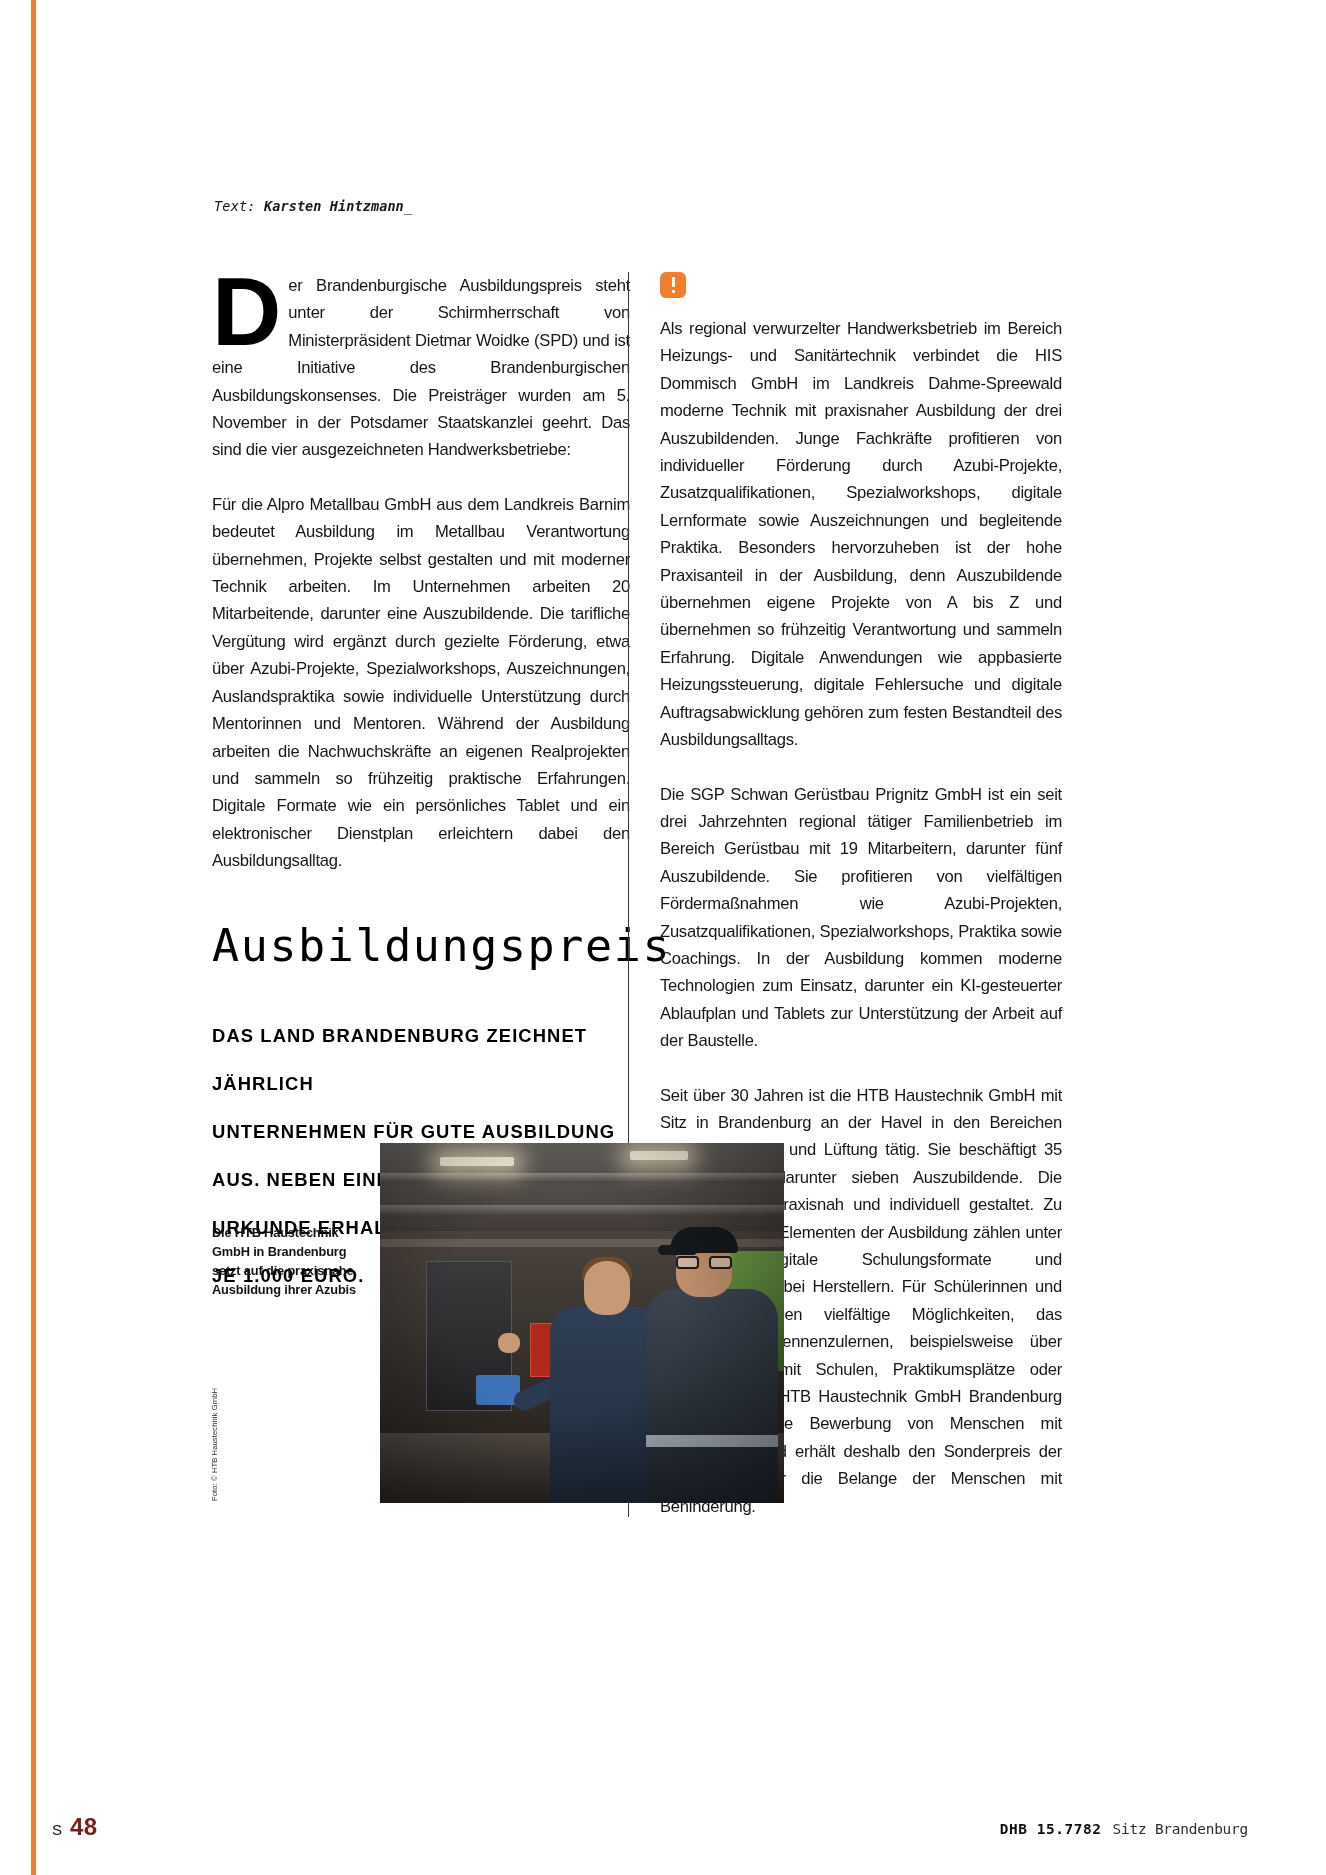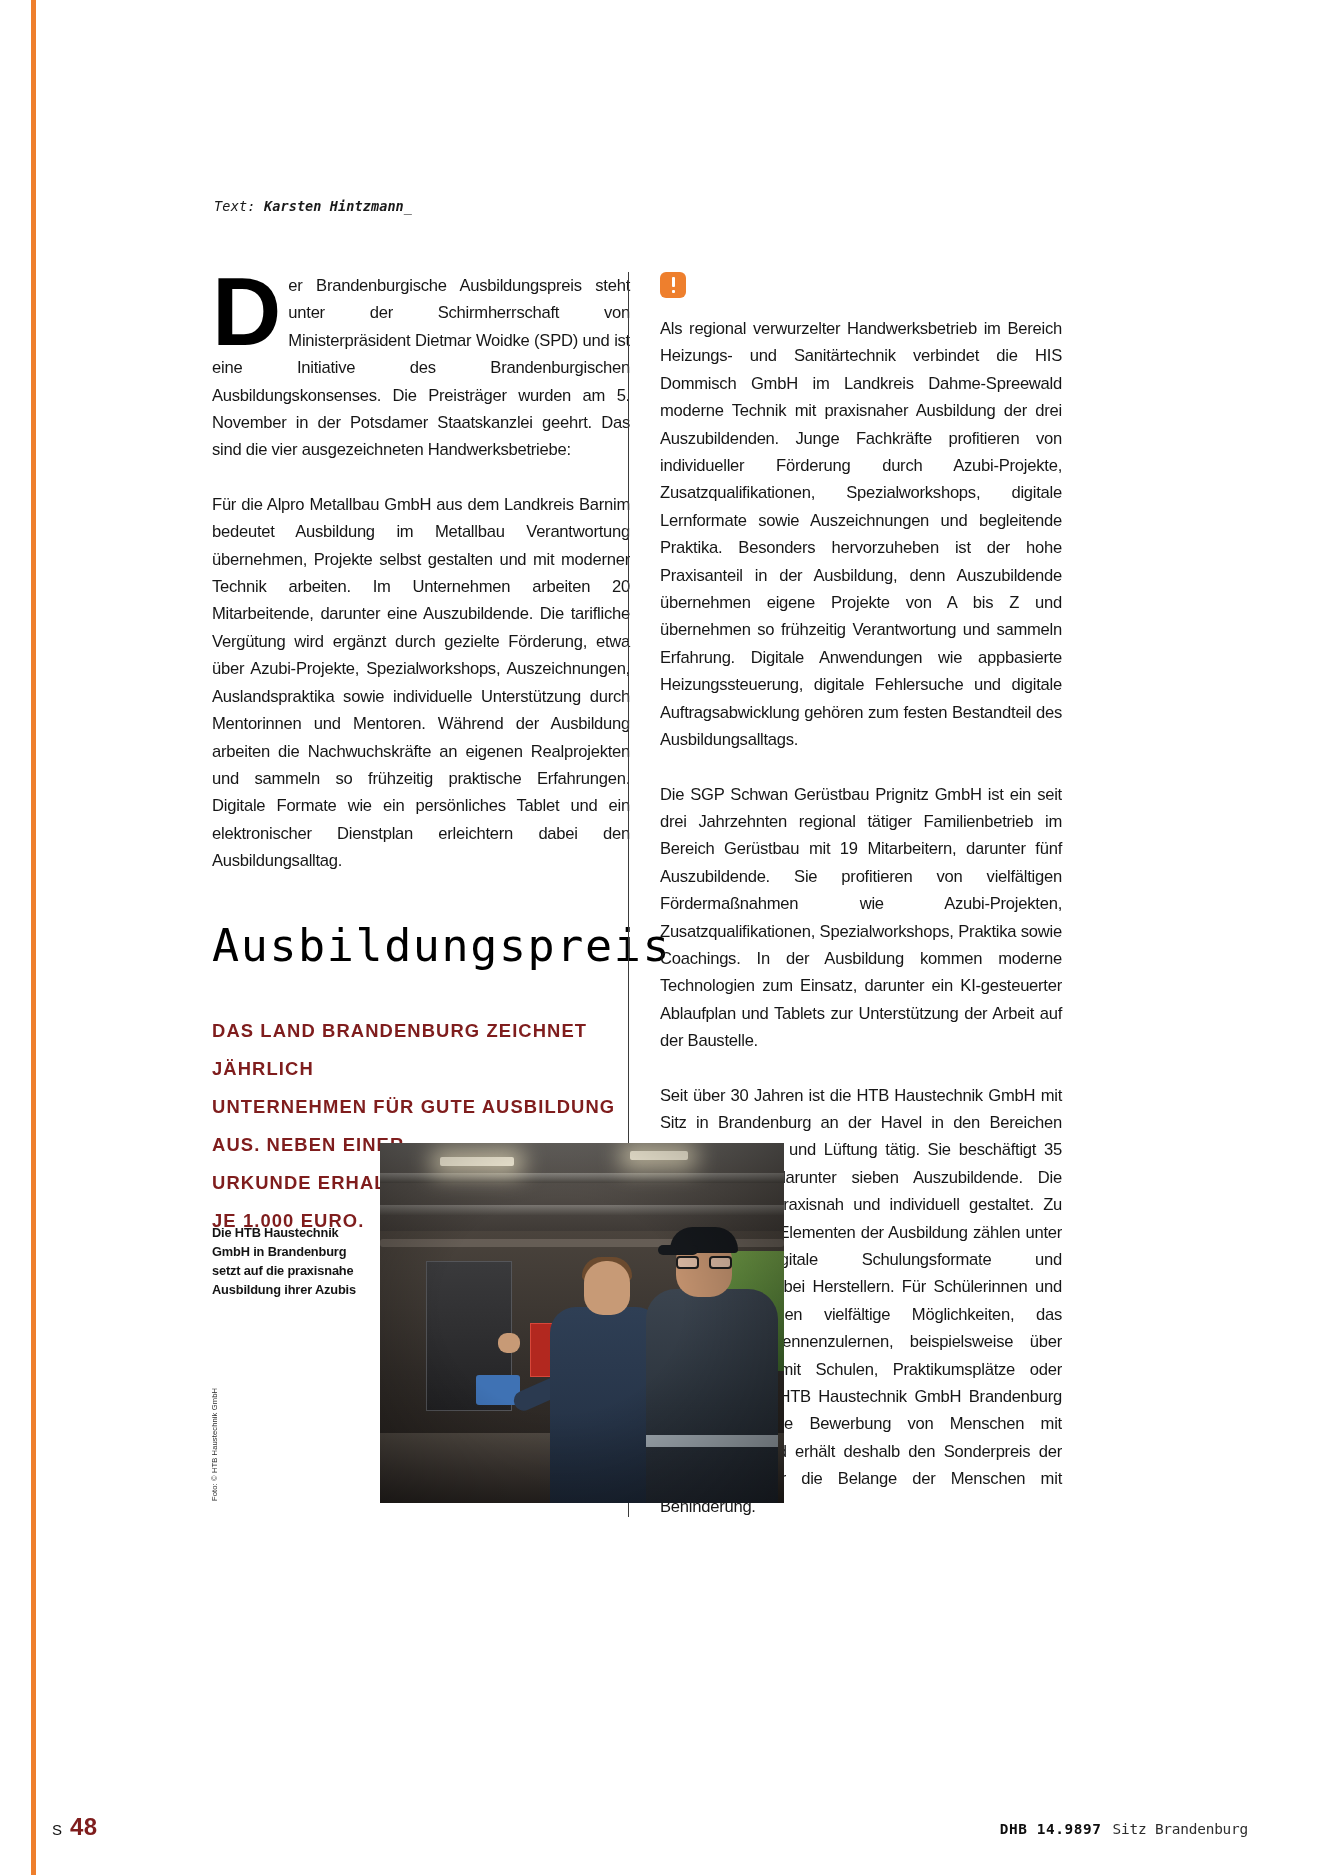--- a/index.html
+++ b/index.html
@@ -134,23 +134,23 @@
     color: #000;
     margin: 44px 0 40px 0;
   }
   .headline .l2 { display: block; padding-left: 24px; }
 
   
   .subhead {
     font-family: "Liberation Sans", sans-serif;
     font-weight: 700;
     font-size: 18.4px;
-    line-height: 38px;
+    line-height: 48px;
     letter-spacing: 1.1px;
-    color: #7f1d1d;
+    color: #000000;
     margin: 0 0 30px 0;
     font-stretch: condensed;
   }
 
   
   .photo-block {
     position: relative;
     margin-top: 8px;
     display: flex;
   }
@@ -437,17 +437,17 @@
     </div>
 
   </div>
 
   <div class="footer-left">
     <span class="footer-s">S</span>
     <span class="footer-pageno">48</span>
   </div>
 
   <div class="footer-right">
-    <span class="footer-pub">DHB 14.9897</span>
+    <span class="footer-pub">DHB 15.7782</span>
     <span class="footer-sec">Sitz Brandenburg</span>
   </div>
 
 </div>
 
 </body></html>

